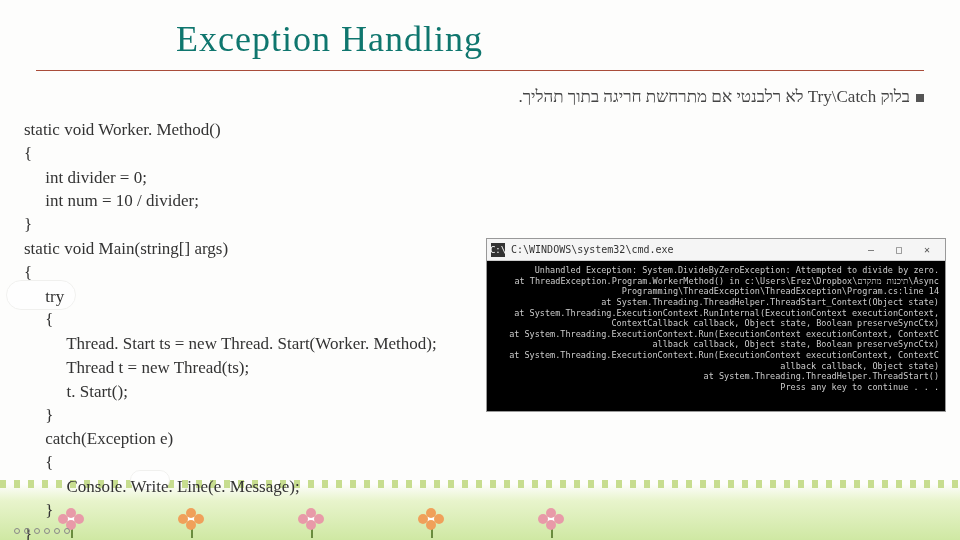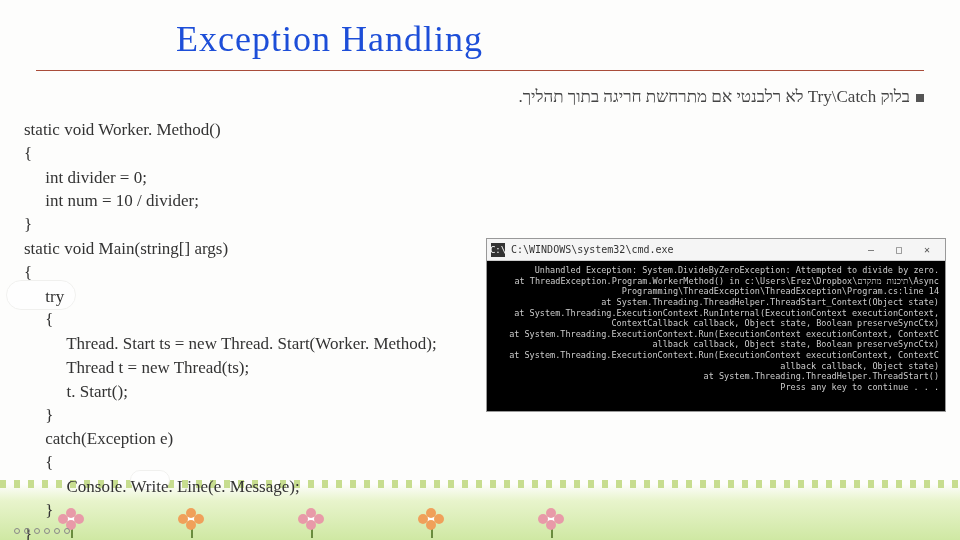--- a/index.html
+++ b/index.html
@@ -13,21 +13,21 @@
   }
   .slide {
     width: 100%;
     height: 100%;
     position: relative;
     padding: 18px 36px 0 36px;
   }
   .title {
     font-size: 36px;
     font-weight: 300;
-    color: #1d4ed8;
+    color: #0f766e;
     padding-left: 140px;
     padding-bottom: 10px;
     border-bottom: 1px solid #a94c3a;
     margin-bottom: 12px;
     letter-spacing: 1px;
   }
   .bullet-area {
     text-align: right;
     direction: rtl;
     font-size: 17px;

